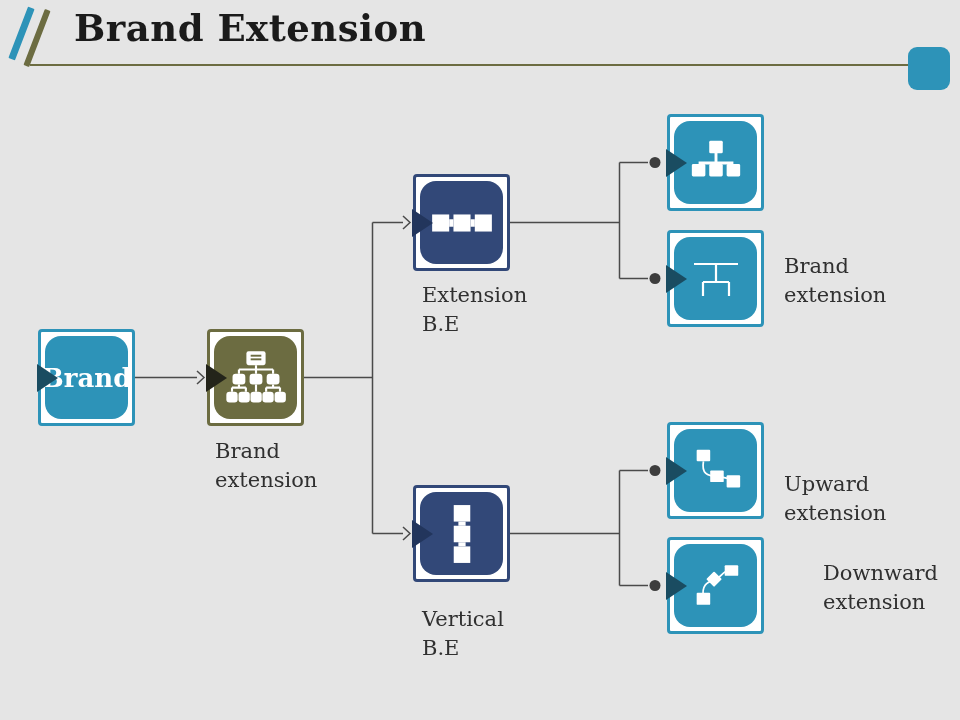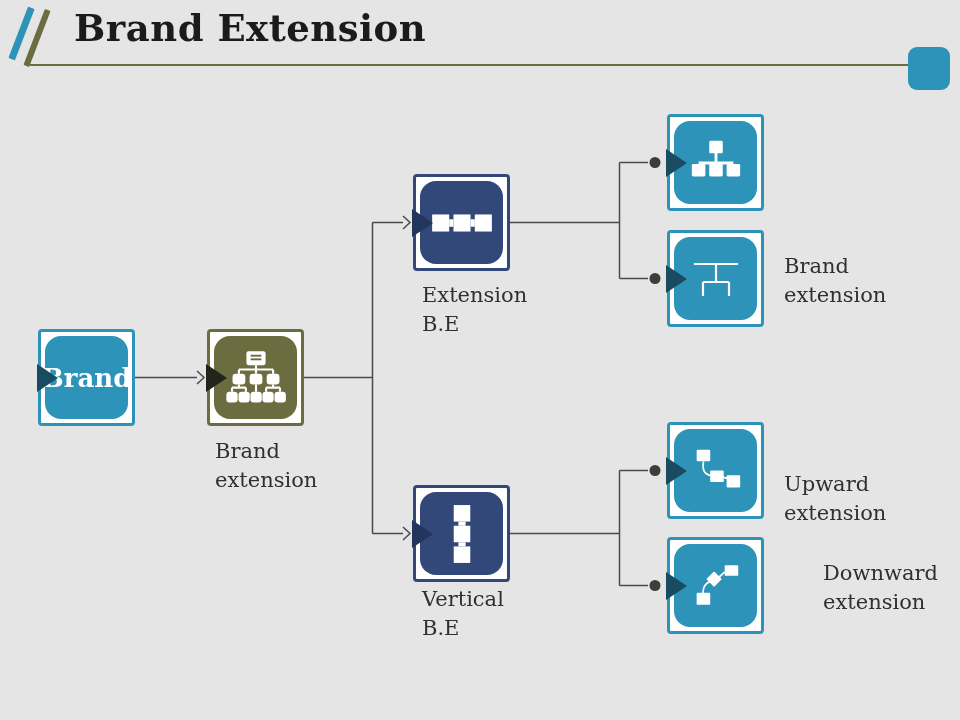--- a/index.html
+++ b/index.html
@@ -128,21 +128,21 @@
       <svg class="icon" width="62" height="62" viewBox="0 0 60 60">
         <rect x="22" y="2" width="16" height="16"></rect>
         <rect x="22" y="22" width="16" height="16"></rect>
         <rect x="22" y="42" width="16" height="16"></rect>
         <rect x="26.5" y="18" width="7" height="4"></rect>
         <rect x="26.5" y="38" width="7" height="4"></rect>
       </svg>
     </div>
     <span class="arrow"></span>
   </div>
-  <div class="caption" style="left:422px; top:585px; width:100px;">Vertical B.E</div>
+  <div class="caption" style="left:422px; top:605px; width:100px;">Vertical B.E</div>
 
   <div class="node teal" style="left:667px; top:114px;">
     <div class="inner">
       <svg class="icon" width="58" height="58" viewBox="0 0 60 60">
         <path d="M30 19 V30 M12 30 H48" stroke-width="3"></path>
         <rect x="23" y="7" width="14" height="13" rx="1.5"></rect>
         <rect x="5" y="31" width="14" height="13" rx="1.5"></rect>
         <rect x="23" y="31" width="14" height="13" rx="1.5"></rect>
         <rect x="41" y="31" width="14" height="13" rx="1.5"></rect>
       </svg>

